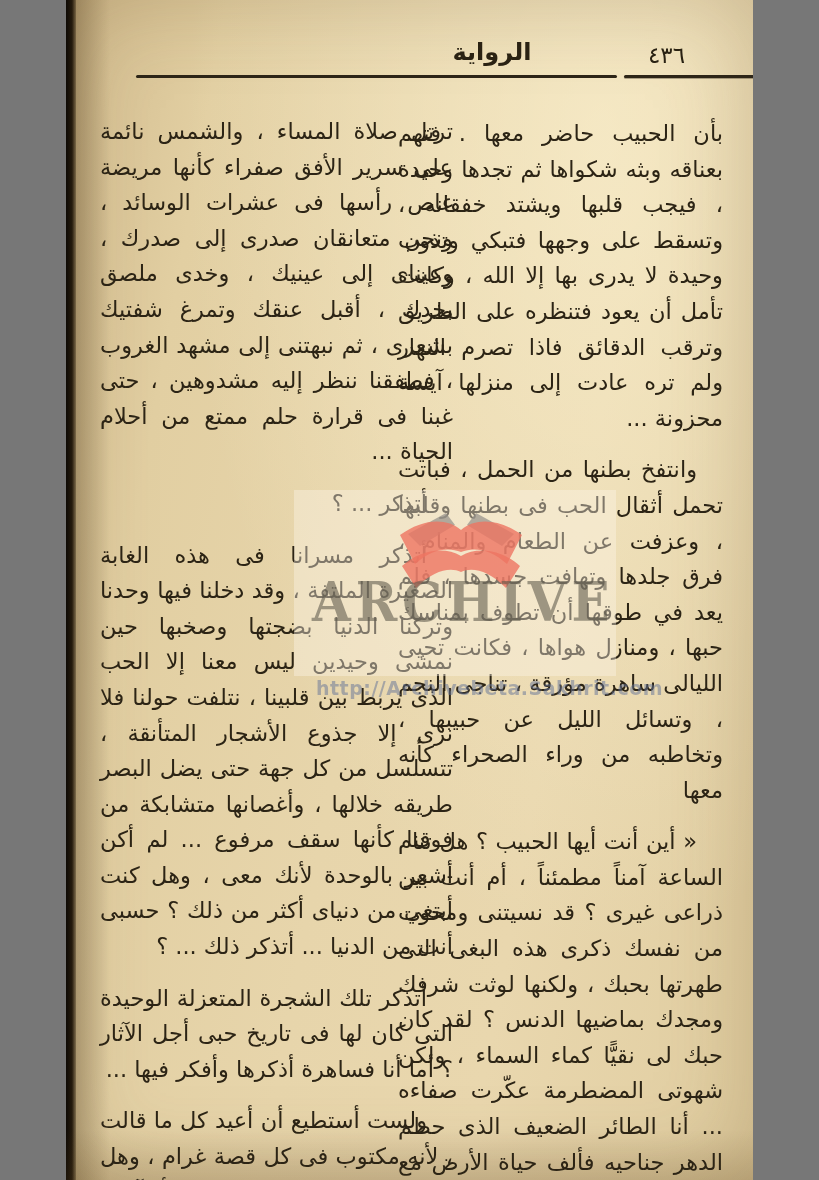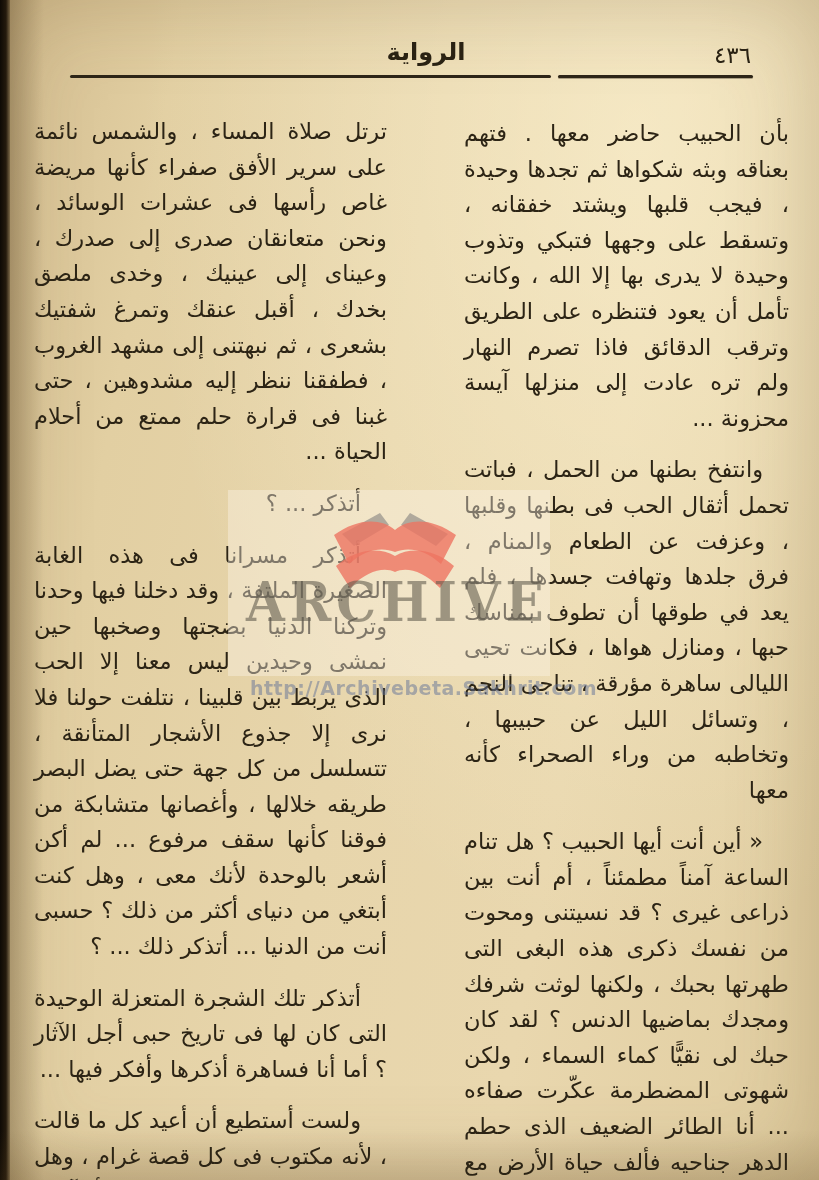--- a/index.html
+++ b/index.html
@@ -1,18 +1,18 @@
 <!DOCTYPE html>
 <html lang="ar"><head>
 <meta charset="utf-8">
 <style>
   html,body{margin:0;padding:0;background:#777;}
   .page{
     position:relative;
-    width:819px;height:1180px;
+    width:687px;height:1180px;
     margin:0 auto;
     overflow:hidden;
     background:
       radial-gradient(ellipse at 78% 12%, rgba(255,246,214,0.55), rgba(255,246,214,0) 55%),
       linear-gradient(100deg,#d3bd90 0%, #e2cfa2 18%, #e7d5ab 45%, #e9d7ae 68%, #e0cda0 100%);
     box-shadow: inset 0 0 90px rgba(110,82,40,0.28);
     font-family:"DejaVu Sans", sans-serif;
   }
   .edge-left{
     position:absolute;left:0;top:0;width:10px;height:100%;

